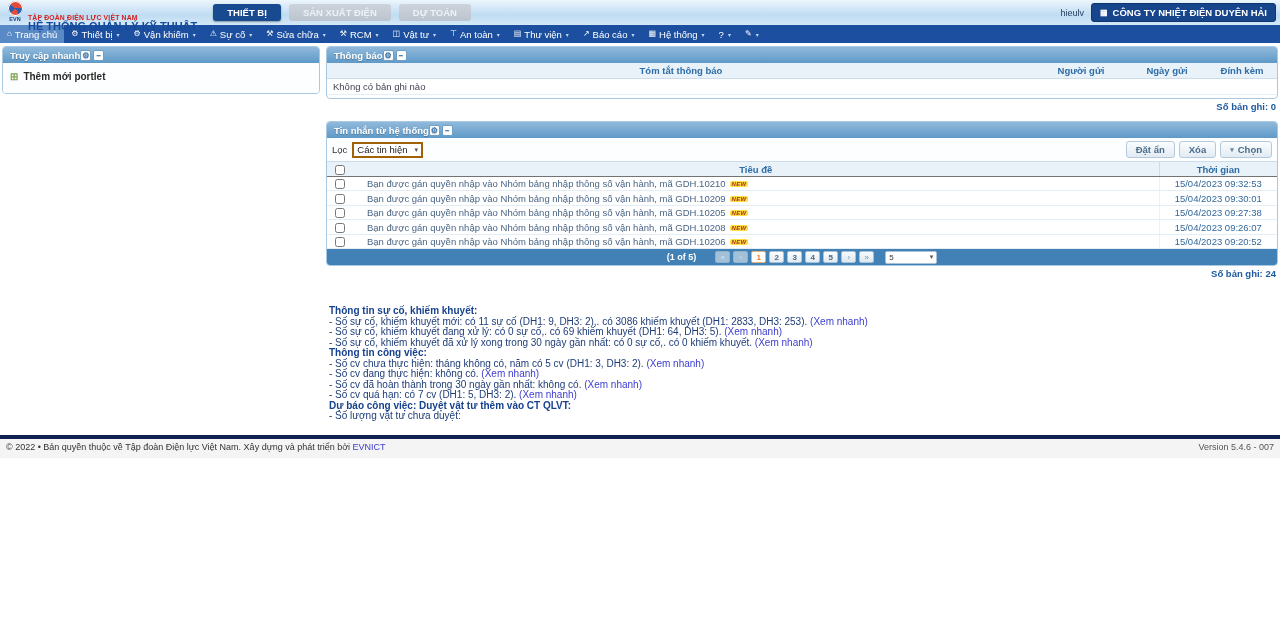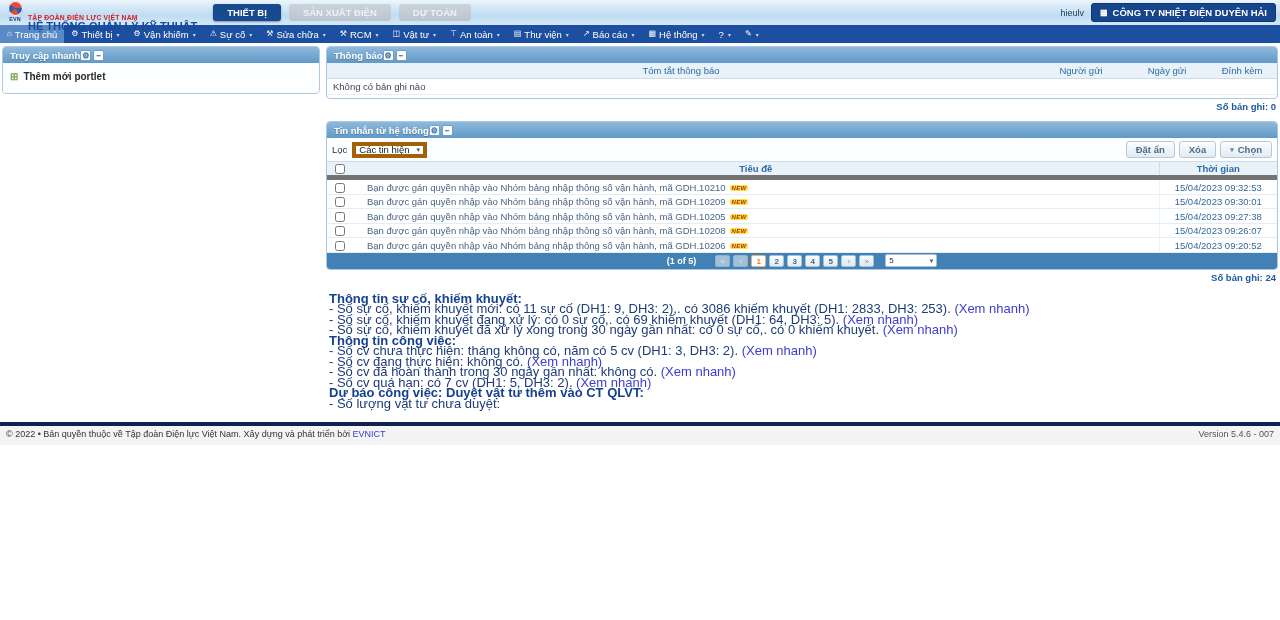--- a/index.html
+++ b/index.html
@@ -56,45 +56,45 @@
   .panel-controls { display:flex; gap:2px; }
   .pc-btn {
     width:11px; height:11px; background:#fff; border:1px solid #6f9fc4; border-radius:2px;
     color:#3d7ab0; font-size:8px; line-height:9px; text-align:center; font-weight:bold; cursor:pointer;
   }
   .qa-body { padding:8px 7px 11px; background:#fdfeff; }
   .qa-item { display:flex; gap:5px; align-items:center; font-size:10px; font-weight:bold; color:#2a2a2a; cursor:pointer; }
   .qa-icon { color:#7fa24e; font-size:10px; }
   
   .tb-table { width:100%; border-collapse:collapse; font-size:9.5px; }
-  .tb-table th { background:#e9f1f9; color:#2d6ca6; font-weight:normal; height:15px; border-bottom:1px solid #cddcea; }
+  .tb-table th { background:#e9f1f9; color:#2d6ca6; font-weight:bold; height:15px; border-bottom:1px solid #cddcea; }
   .tb-table th.c1 { width:92px; } .tb-table th.c2 { width:80px; } .tb-table th.c3 { width:70px; }
   .tb-empty { height:16px; padding-left:6px; color:#445; border-bottom:1px solid #e8f0f7; font-size:9.5px; }
   .tb-pad { height:4px; }
   .record-count { text-align:right; font-size:9.5px; font-weight:bold; color:#1e5aa0; padding:2px 2px 0; }
   
   .msgs { margin-top:9px; }
   .toolbar { display:flex; align-items:center; padding:3px 5px; gap:5px; background:#fdfeff; }
   .filter-label { font-size:9.5px; color:#333; }
   .fake-select {
-    display:flex; align-items:center; gap:7px; border:4px solid #a16207; background:#fff;
+    display:flex; align-items:center; gap:7px; border:2px solid #a16207; background:#fff;
     font-size:9.5px; height:16px; padding:0 3px; color:#222; cursor:pointer;
   }
   .sel-caret { font-size:7px; color:#555; }
   .toolbar-actions { margin-left:auto; display:flex; gap:4px;font-weight:bold; }
   .act-btn {
     font-size:9.5px; color:#4a6b8a; background:linear-gradient(#fbfdfe,#e2ebf3);
     border:1px solid #b5c9da; border-radius:3px; padding:2px 9px;
     display:flex; align-items:center; gap:4px; cursor:pointer;
   }
   .act-caret { font-size:7px; color:#6b87a0; }
   .msg-table { width:100%; border-collapse:collapse; font-size:9.5px; }
   .msg-table thead th {
     background:#e9f1f9; color:#2d6ca6; font-weight:bold; height:15px;
-    border-top:1px solid #cddcea; border-bottom:5px solid #737373;
+    border-top:1px solid #cddcea; border-bottom:1px solid #737373;
   }
   .col-check { width:26px; }
   .col-time { width:118px; border-left:1px solid #cddcea; }
   .msg-table tbody td { height:14px; border-bottom:1px solid #e2edf6; }
   .cell-check { text-align:center; }
   .cell-check input, .col-check input { width:10px; height:10px; margin:0; vertical-align:middle; }
   .cell-title { padding-left:14px; color:#4a6585; }
   .cell-time { text-align:center; color:#33689c; border-left:1px solid #e9f2f9; }
   .new-badge {
     display:inline-block; background:#ffdf3e; color:#a23326; font-size:6px; font-weight:bold;
@@ -106,21 +106,21 @@
   .pg-btn { min-width:15px; height:12px; line-height:11px; text-align:center; border-radius:2px; font-size:8px; padding:0 2px; cursor:pointer; }
   .pg-btn.disabled { background:#a2c0d8; color:#d5e4f0; border:1px solid #8fb2cd; cursor:default; }
   .pg-btn.nav { background:linear-gradient(#f8fafc,#dde8f0); border:1px solid #a9c2d6; color:#7a96ae; }
   .pg-btn.page { background:linear-gradient(#fdfefe,#e3ecf3); border:1px solid #a9c2d6; color:#47698a; font-weight:bold; }
   .pg-btn.page.active { background:#fff; color:#f07818; border:1px solid #e8b273; }
   .pg-select {
     width:52px; height:13px; background:#fff; border:1px solid #a9c2d6; border-radius:2px; color:#333;
     font-size:8px; display:flex; align-items:center; justify-content:space-between; padding:0 3px; margin-left:8px; cursor:pointer;
   }
   
-  .summary { margin-top:11px; padding-left:3px; font-size:13px; line-height:10.5px; color:#1e3c78; }
+  .summary { margin-top:27px; padding-left:3px; font-size:10px; line-height:10.5px; color:#1e3c78; }
   .sum-head { font-weight:bold; color:#16418f; }
   .xem { color:#3c3cd0; cursor:pointer; }
   
   .footer { margin-top:13px; }
   .footer-bar { height:4px; background:#10204f; }
   .footer-body { display:flex; justify-content:space-between; background:#f4f4f4; padding:3px 6px 6px; font-size:9px; color:#333; }
   .footer-link { color:#3c3cd0; cursor:pointer; }
   .version { color:#555; }
 </style>
 </head>

